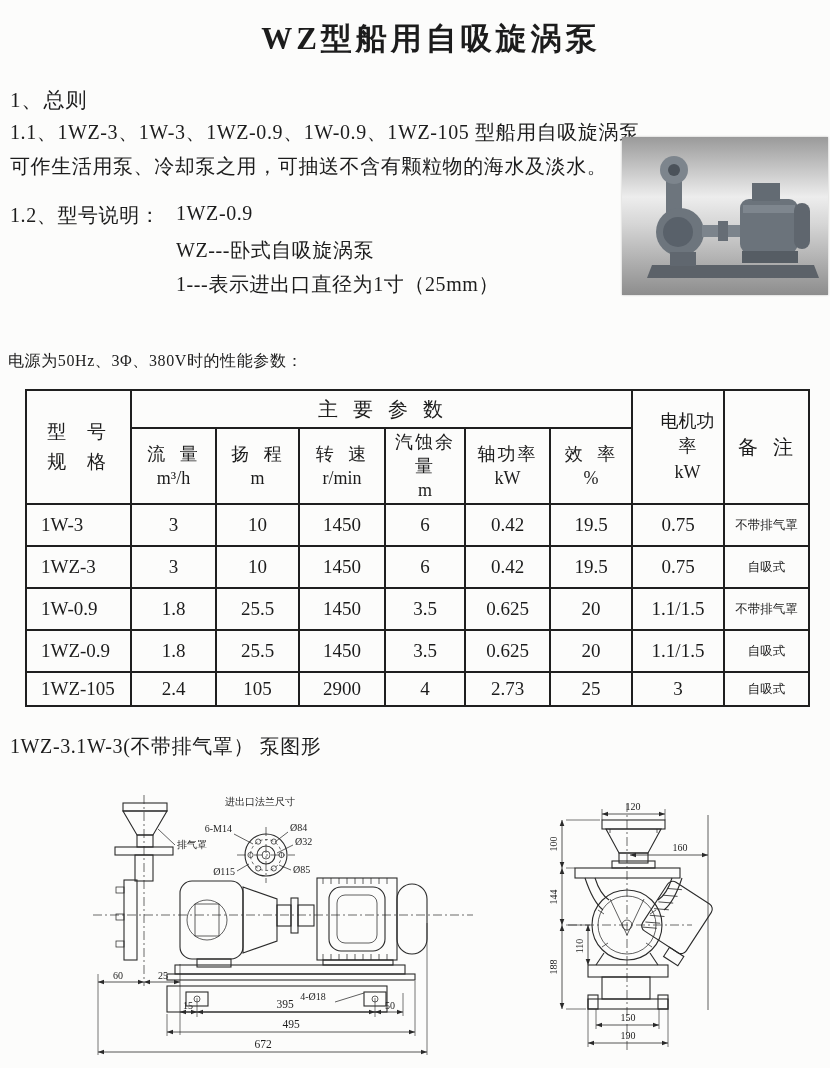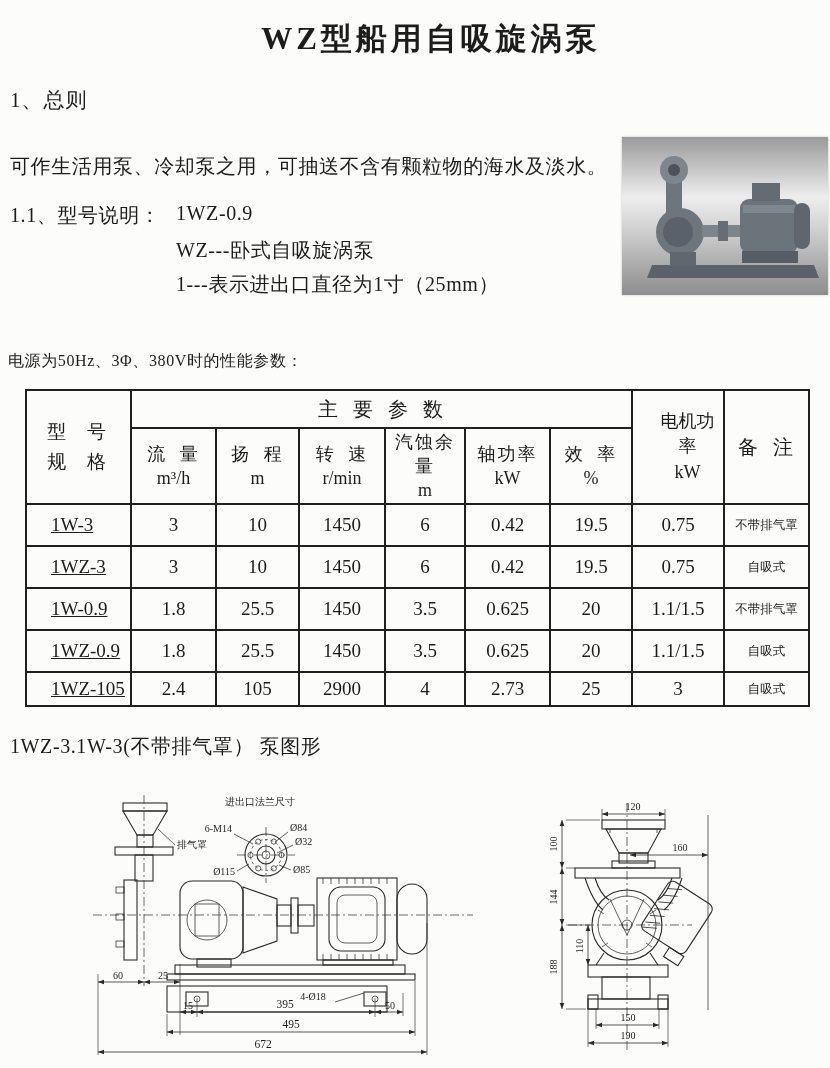--- a/index.html
+++ b/index.html
@@ -11,44 +11,45 @@
   .p{font-size:20px;letter-spacing:0.6px;}
   .photo{left:622px;top:137px;width:206px;height:158px;background:linear-gradient(180deg,#9a9a9a 0%,#ededed 38%,#d6d6d6 55%,#8d8d8d 100%);box-shadow:0 0 2px #bbb;}
   .ptable{position:absolute;left:25px;top:389px;width:783px;border-collapse:collapse;table-layout:fixed;text-align:center;}
   .ptable th,.ptable td{border:2px solid #1f1f1f;font-weight:normal;padding:0;font-size:19px;overflow:hidden;}
   .ptable .grp{font-size:20px;letter-spacing:2px;word-spacing:6px;height:36px;}
   .ptable .modelhead{letter-spacing:4px;word-spacing:8px;line-height:1.6;}
   .ptable .sub span{display:block;line-height:1.35;}
   .ptable .sub .n{font-size:18px;letter-spacing:2px;word-spacing:6px;}
   .ptable .sub .u{font-size:18px;}
   .ptable .mp span{display:block;line-height:1.4;font-size:18px;padding-left:19px;}
-  .ptable td.model{text-align:left;padding-left:24px;text-decoration:underline;}
+  .ptable td.model{text-align:left;padding-left:14px;}
   .ptable td.rmk{font-size:12.5px;letter-spacing:0;}
   .drw{position:absolute;}
   .ln{stroke:#2b2b2b;stroke-width:1.1;fill:none;}
   .thin{stroke:#2b2b2b;stroke-width:0.75;fill:none;}
   .cl{stroke:#2b2b2b;stroke-width:0.7;fill:none;stroke-dasharray:9 3 2 3;}
   .dsh{stroke:#2b2b2b;stroke-width:0.7;fill:none;stroke-dasharray:3 2.5;}
   .dimline{stroke:#2b2b2b;stroke-width:0.8;fill:none;marker-start:url(#arr);marker-end:url(#arr);}
   .ext{stroke:#2b2b2b;stroke-width:0.65;fill:none;}
   text.dim{font-size:10px;fill:#1d1d1d;font-family:"Liberation Serif","DejaVu Serif",serif;}
   text.dimL{font-size:11.5px;fill:#1d1d1d;font-family:"Liberation Serif","DejaVu Serif",serif;}
   text.lbl{font-size:10px;fill:#1d1d1d;font-family:"Liberation Serif","DejaVu Serif",serif;}
 </style>
 </head>
 <body>
 
 <div class="page">
 
   <div class="abs title">WZ型船用自吸旋涡泵</div>
 
   <div class="abs h2" style="left:10px;top:86px;">1、总则</div>
+  <div class="abs p" style="left:10px;top:119px;">1.1、1WZ-3、1W-3、1WZ-0.9、1W-0.9、1WZ-105 型船用自吸旋涡泵</div>
   <div class="abs p" style="left:10px;top:153px;">可作生活用泵、冷却泵之用，可抽送不含有颗粒物的海水及淡水。</div>
 
-  <div class="abs p" style="left:10px;top:202px;">1.1、型号说明：</div>
+  <div class="abs p" style="left:10px;top:202px;">1.2、型号说明：</div>
   <div class="abs p" style="left:176px;top:202px;">1WZ-0.9</div>
   <div class="abs p" style="left:176px;top:237px;">WZ---卧式自吸旋涡泵</div>
   <div class="abs p" style="left:176px;top:271px;">1---表示进出口直径为1寸（25mm）</div>
 
   <div class="abs photo">
     <svg width="206" height="158" viewBox="0 0 206 158">
       <polygon points="30,128 192,128 197,141 25,141" fill="#5c6269"></polygon>
       <rect x="44" y="42" width="16" height="38" fill="#6d757d"></rect>
       <circle cx="52" cy="33" r="14" fill="#7d858d"></circle>
       <circle cx="52" cy="33" r="6" fill="#4b525a"></circle>

